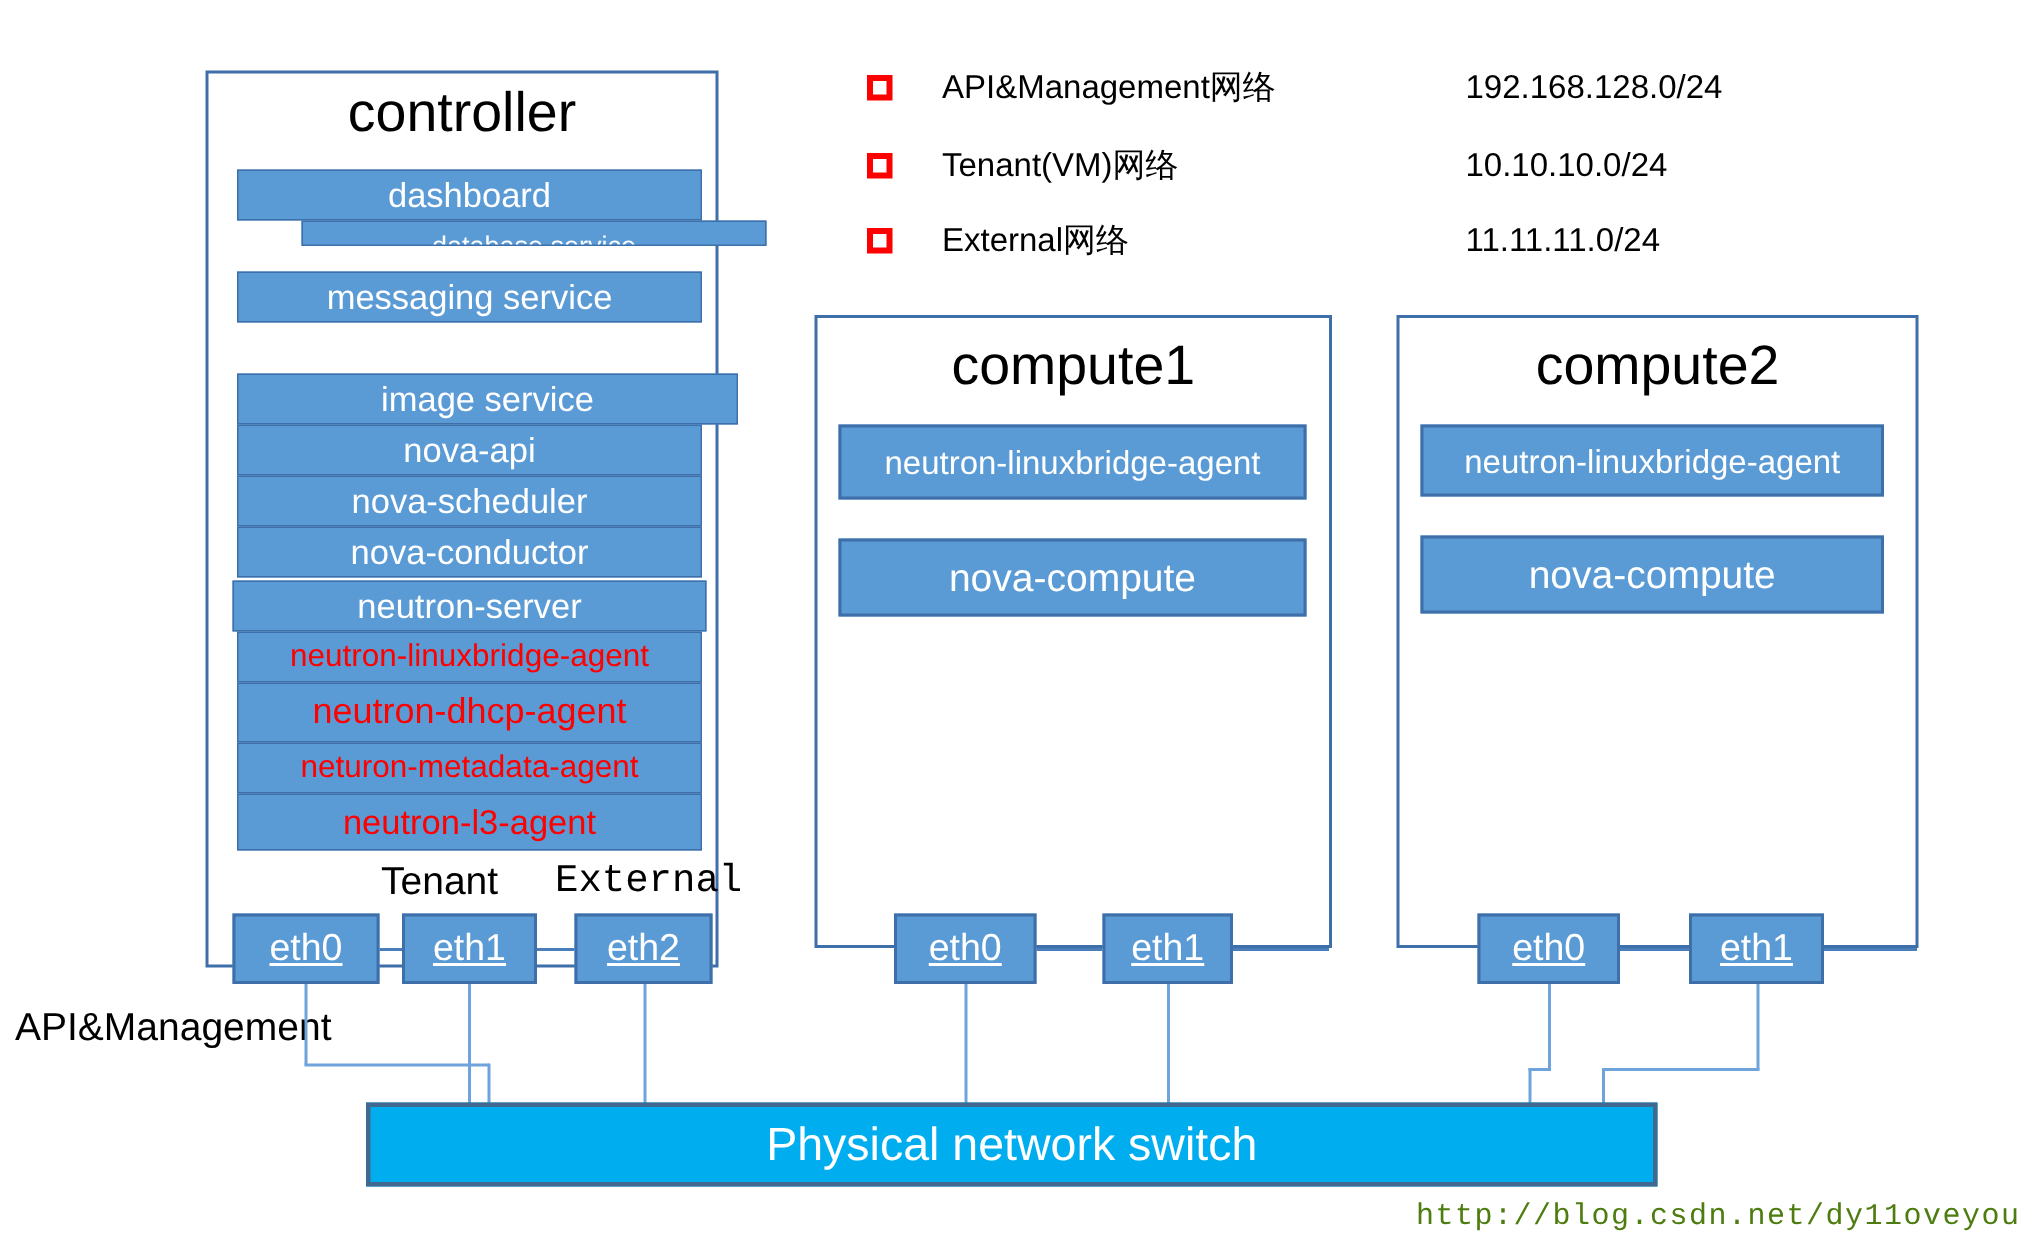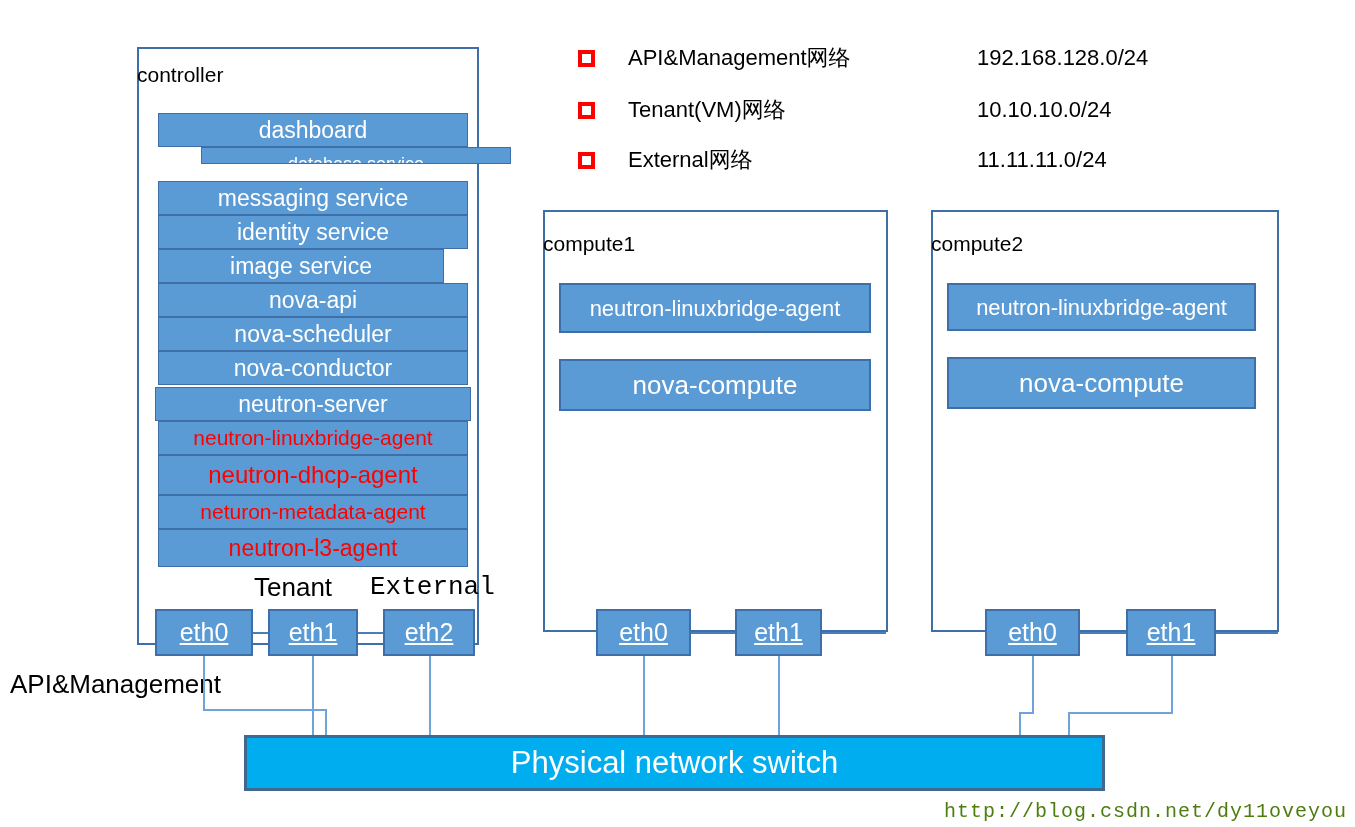--- a/index.html
+++ b/index.html
@@ -24,23 +24,23 @@
   .host-box {
     position: absolute;
     background: #ffffff;
     border: 2px solid #3E6FA8;
     box-sizing: border-box;
   }
   .host-title {
     position: absolute;
     left: 0;
     width: 100%;
-    text-align: left;
+    text-align: center;
     color: #000000;
-    font-size: 21px;
+    font-size: 37px;
     line-height: 34px;
     white-space: nowrap;
   }
 
   
   .svc {
     position: absolute;
     background: #5B9BD5;
     border: 1px solid #3E6FA8;
     box-sizing: border-box;
@@ -145,22 +145,21 @@
     <div class="legend-name" style="left:628px; top:146px;">External网络</div>
     <div class="legend-cidr" style="left:977px; top:146px;">11.11.11.0/24</div>
   </div>
 
   <div class="host-box" style="left:137px; top:47px; width:342px; height:598px;"></div>
   <div class="host-title" style="left:137px; top:58px; width:342px;">controller</div>
 
   <div class="svc" style="left:158px; top:113px;  width:310px; height:34px; font-size:23px; line-height:32px;">dashboard</div>
   <div class="svc" style="left:158px; top:147px;  width:310px; height:17px; font-size:18px; line-height:32px;margin-left:43px;">database service</div>
   <div class="svc" style="left:158px; top:181px;  width:310px; height:34px; font-size:23px; line-height:32px;">messaging service</div>
-  <div class="svc" style="left:158px; top:215px;  width:310px; height:34px; font-size:23px; line-height:32px;">identity service</div>
-  <div class="svc" style="left:158px; top:249px;  width:286px; height:34px; font-size:23px; line-height:32px;">image service</div>
+  <div class="svc" style="left:158px; top:249px;  width:334px; height:34px; font-size:23px; line-height:32px;">image service</div>
   <div class="svc" style="left:158px; top:283px;  width:310px; height:34px; font-size:23px; line-height:32px;">nova-api</div>
   <div class="svc" style="left:158px; top:317px;  width:310px; height:34px; font-size:23px; line-height:32px;">nova-scheduler</div>
   <div class="svc" style="left:158px; top:351px;  width:310px; height:34px; font-size:23px; line-height:32px;">nova-conductor</div>
   <div class="svc" style="left:155px; top:387px;  width:316px; height:34px; font-size:23px; line-height:32px;">neutron-server</div>
   <div class="svc red" style="left:158px; top:421px; width:310px; height:34px; font-size:21px; line-height:32px;">neutron-linuxbridge-agent</div>
   <div class="svc red" style="left:158px; top:455px; width:310px; height:40px; font-size:24px; line-height:38px;">neutron-dhcp-agent</div>
   <div class="svc red" style="left:158px; top:495px; width:310px; height:34px; font-size:21px; line-height:32px;">neturon-metadata-agent</div>
   <div class="svc red" style="left:158px; top:529px; width:310px; height:38px; font-size:23px; line-height:36px;">neutron-l3-agent</div>
 
   <div class="lbl" style="left:254px; top:572px; font-size:26px;">Tenant</div>

